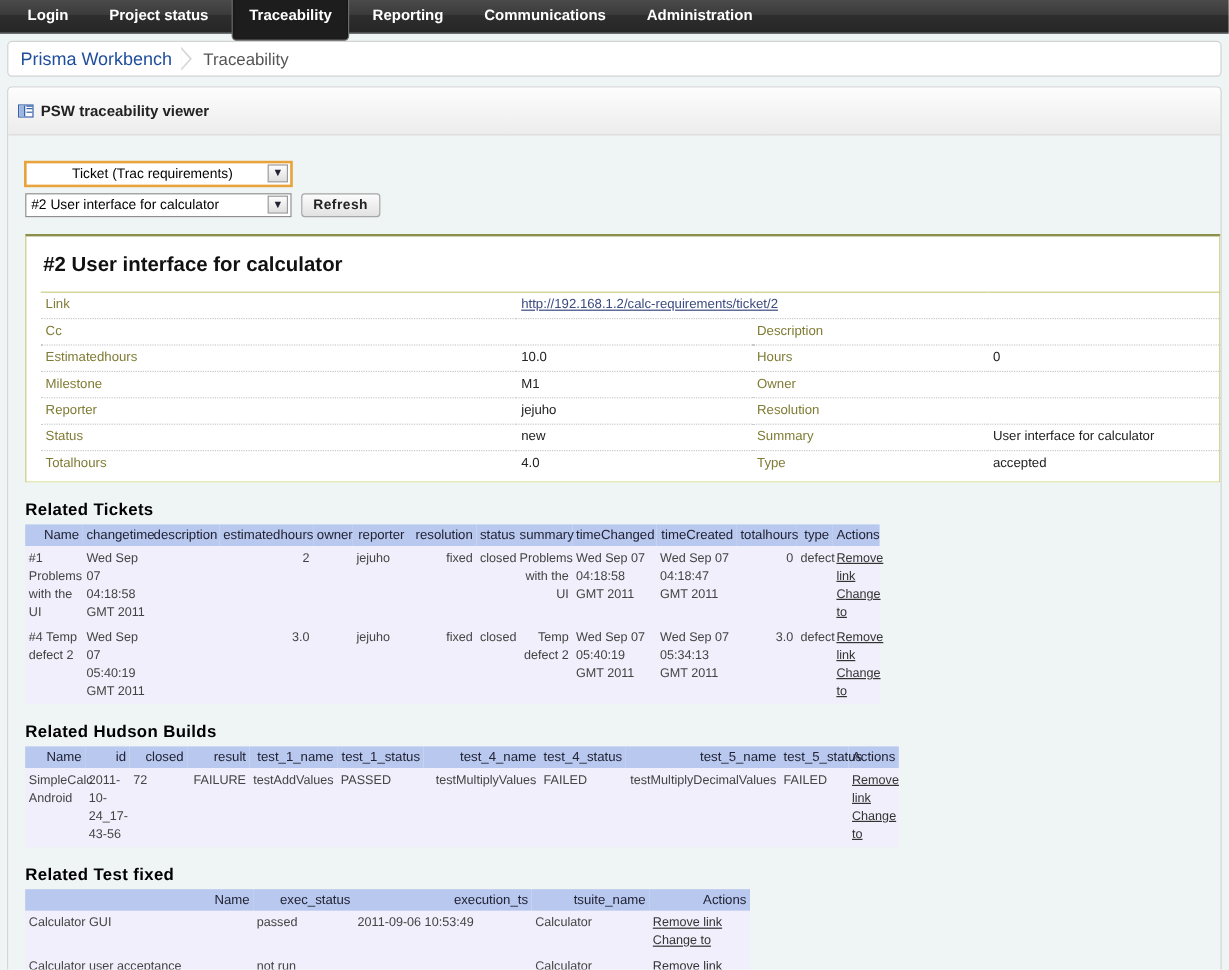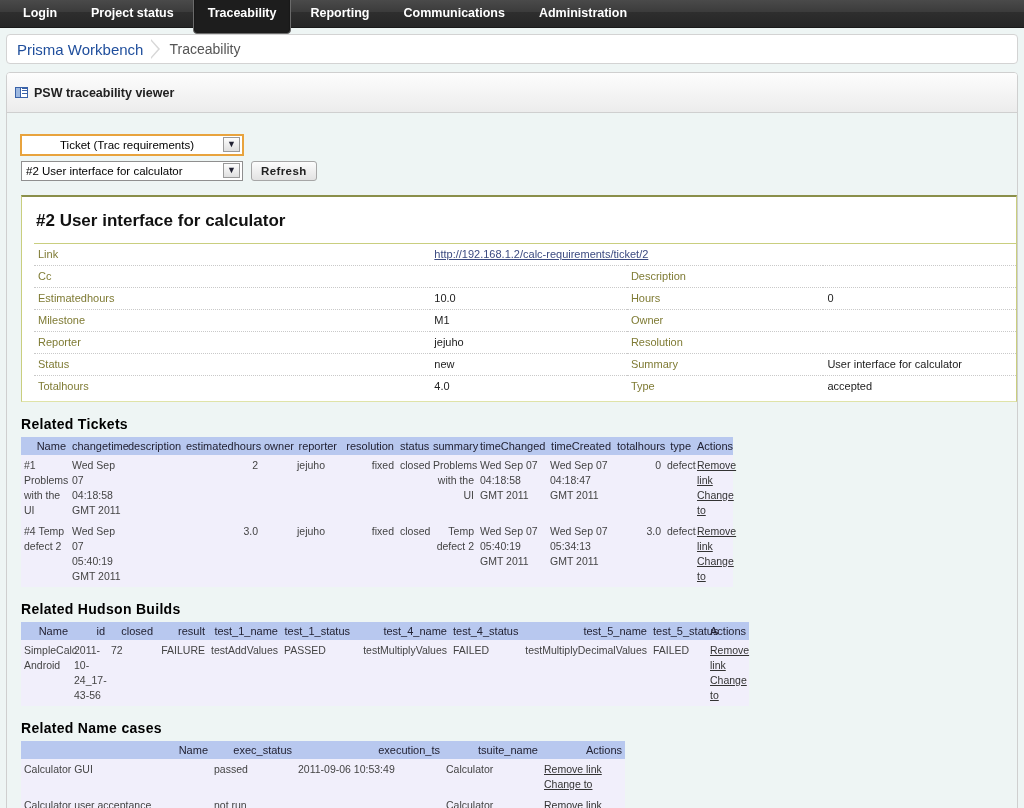--- a/index.html
+++ b/index.html
@@ -494,21 +494,21 @@
               <td class="act">
                 <a href="#">Remove link</a>
                 <a href="#">Change to</a>
               </td>
             </tr>
           </tbody>
       </table>
     </div>
 
     <div class="section">
-      <div class="section-title">Related Name cases</div>
+      <div class="section-title">Related Test fixed</div>
       <table class="rel tbl-tests">
         <colgroup>
           <col style="width:190px">
             <col style="width:84px">
             <col style="width:148px">
           <col style="width:98px">
             <col style="width:84px">
         </colgroup>
         <thead>
             <tr id="tests-head">

